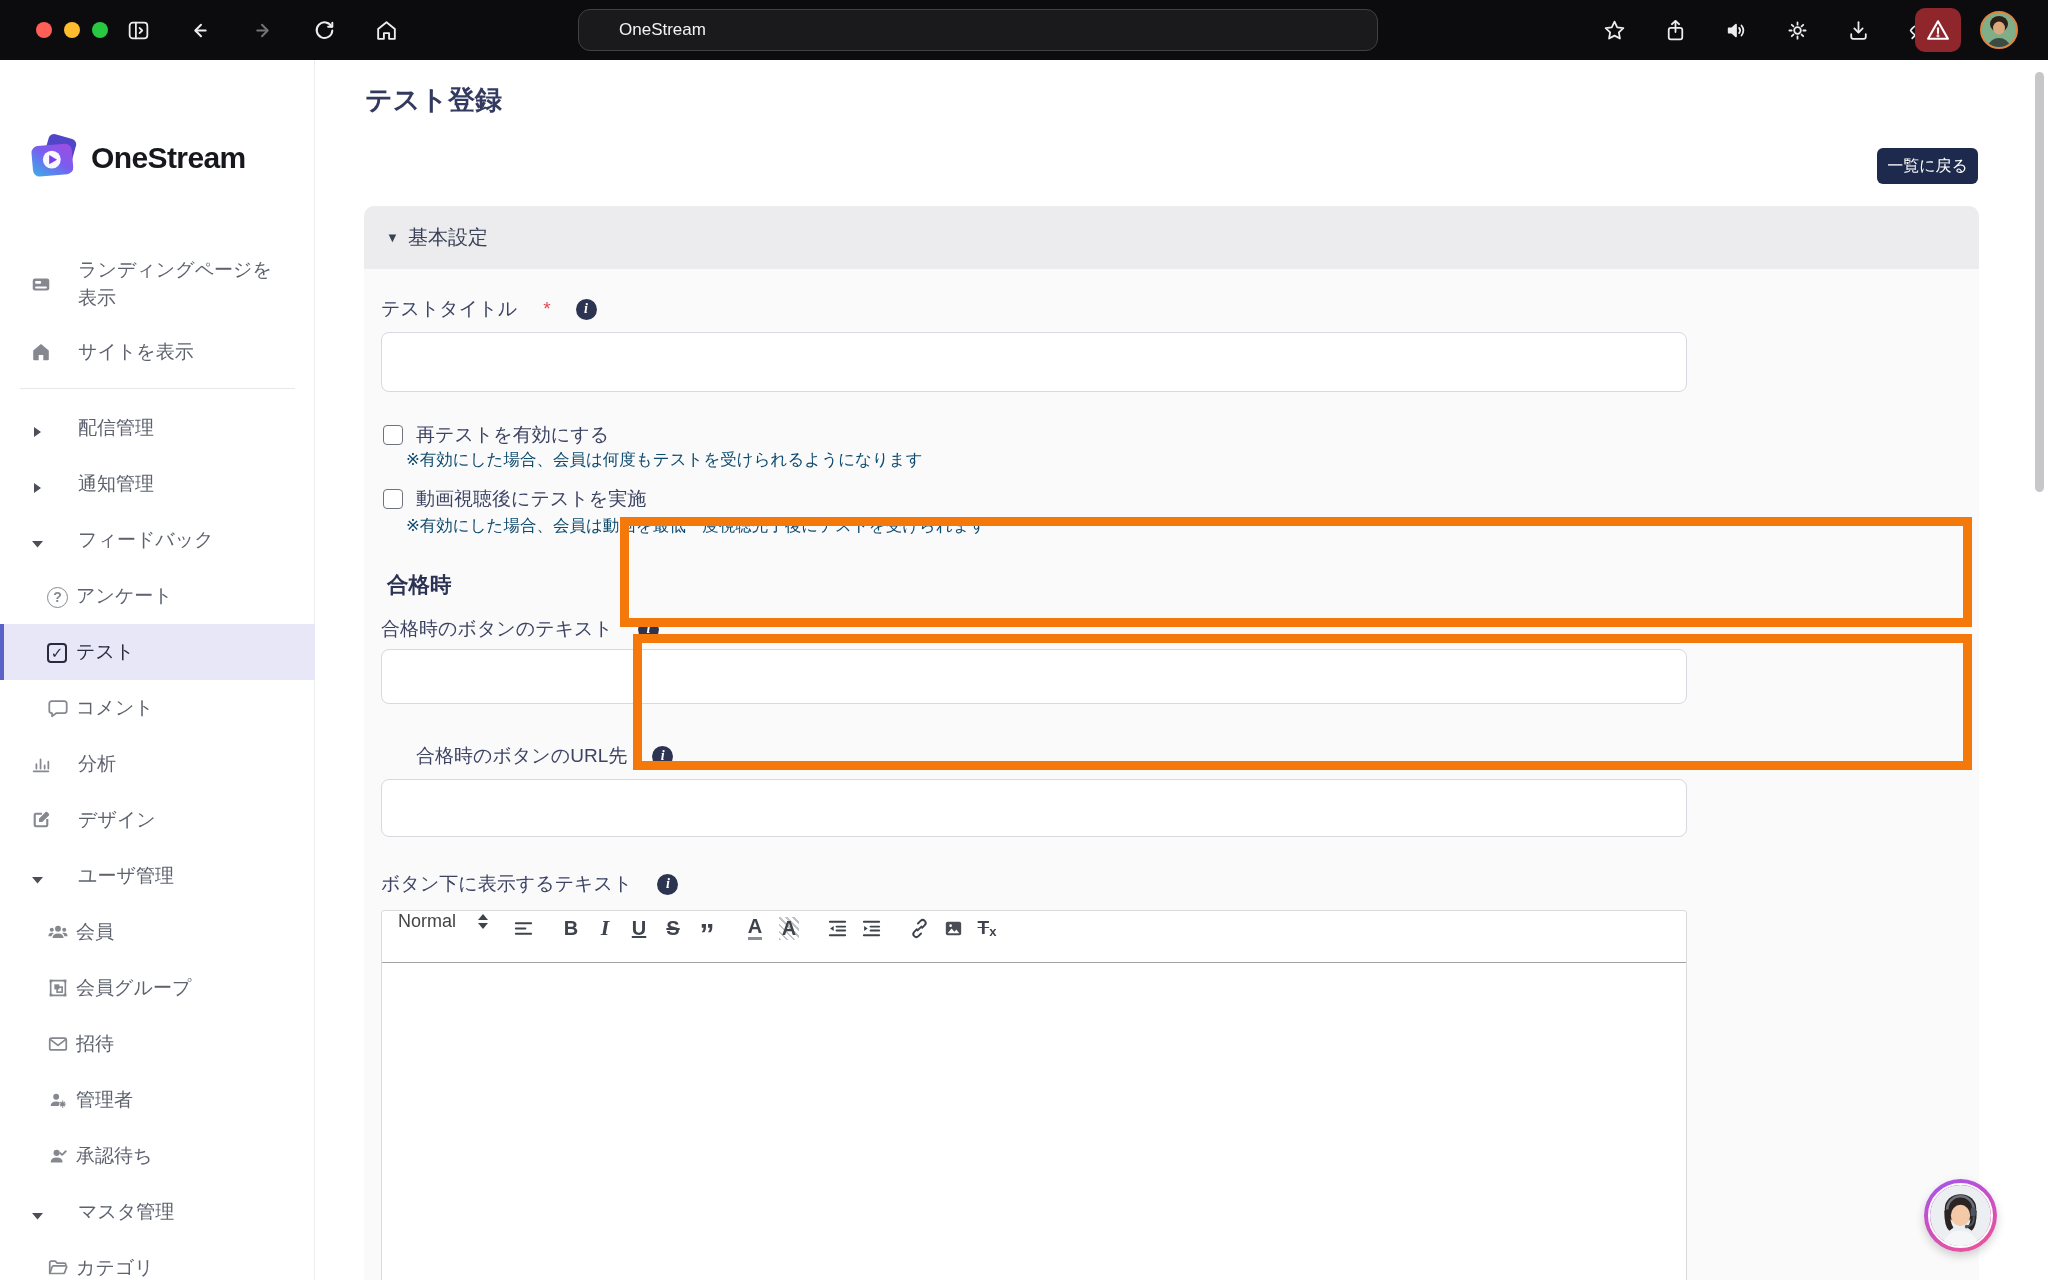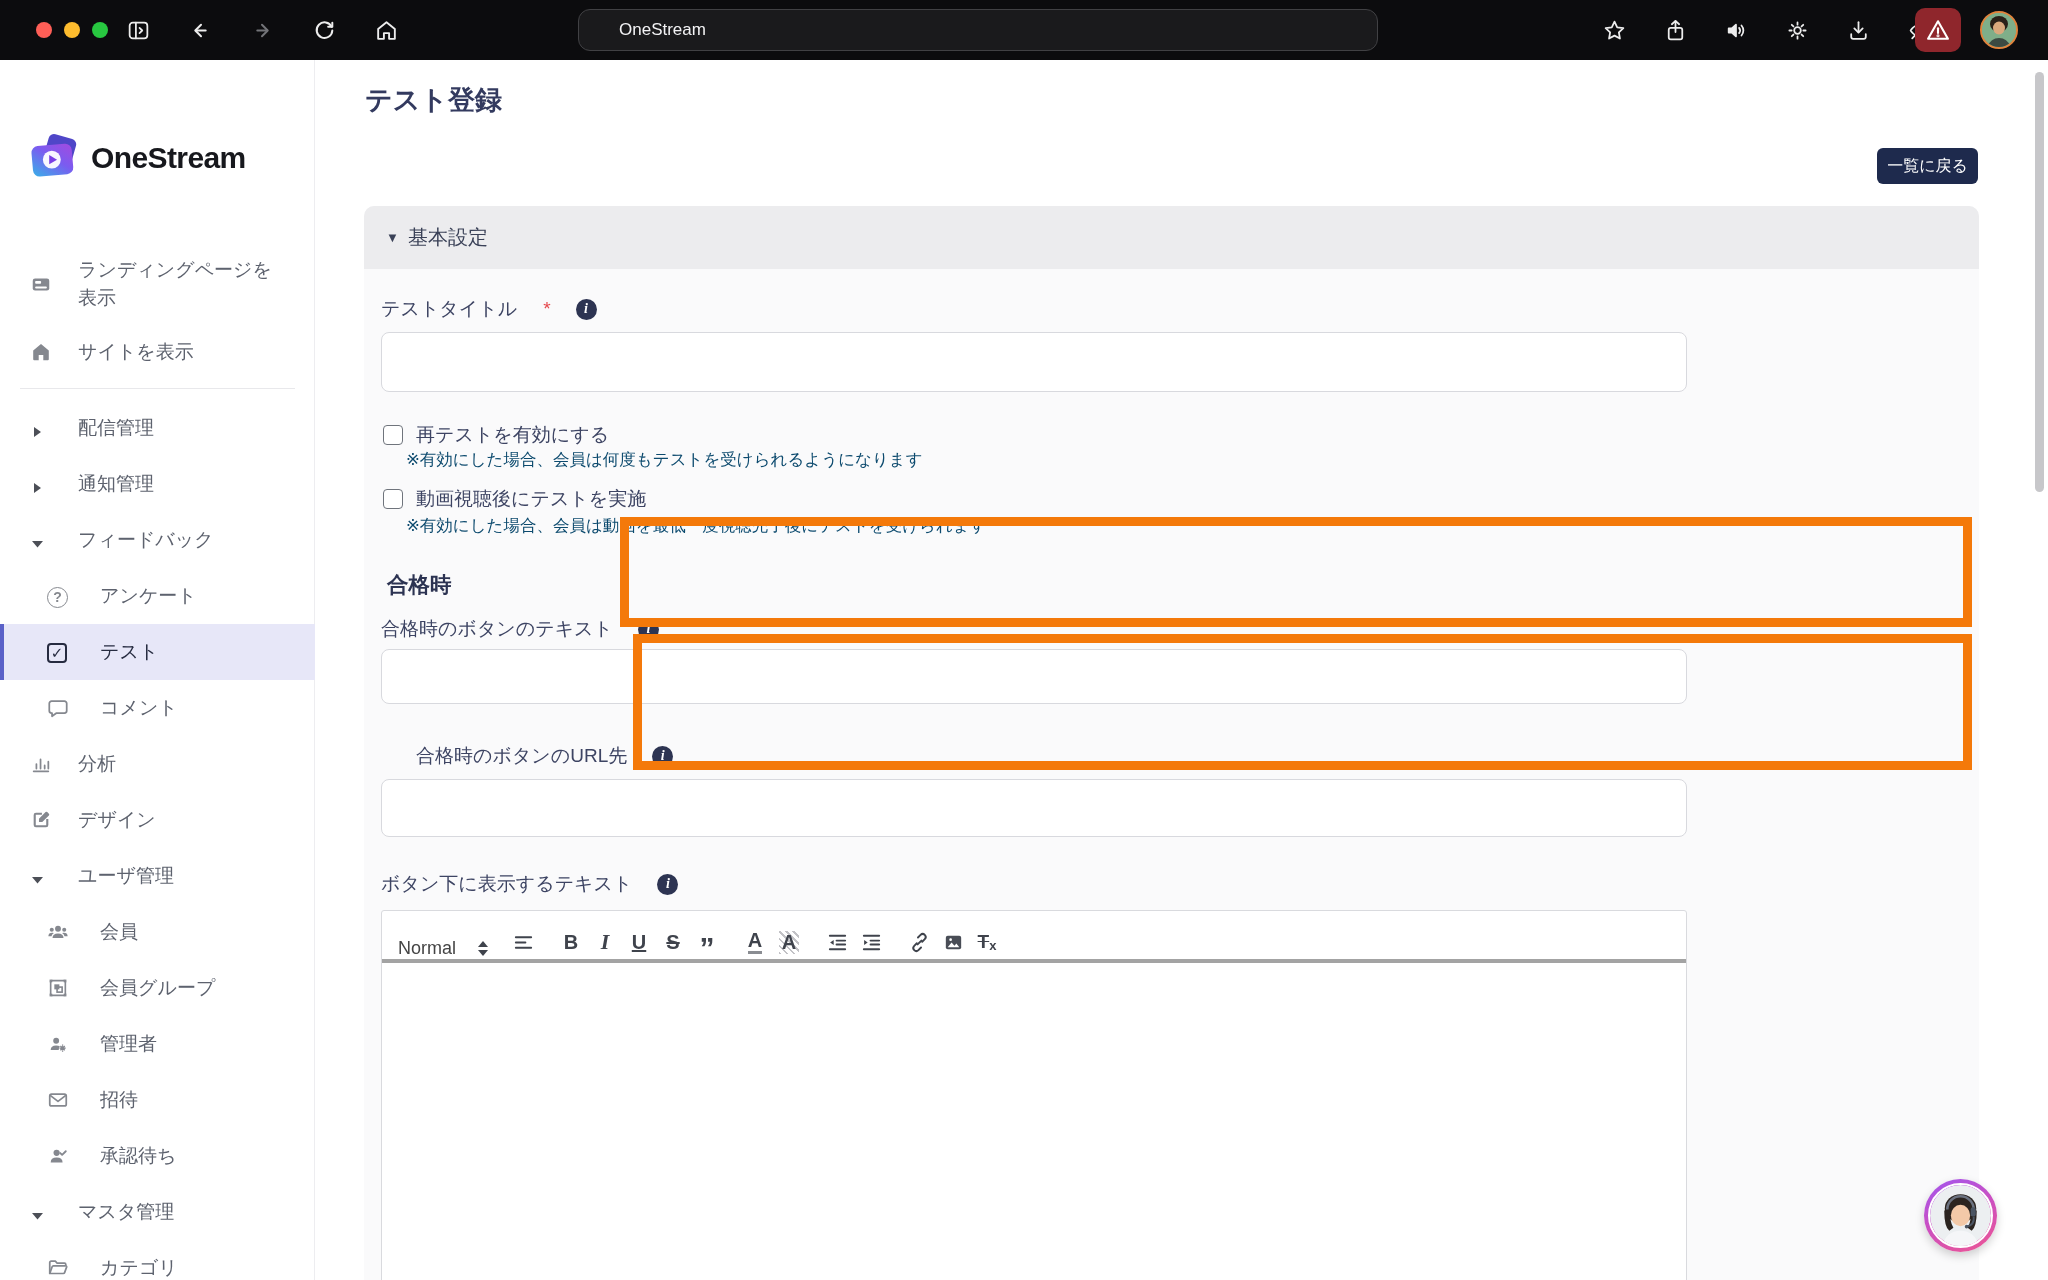--- a/index.html
+++ b/index.html
@@ -32,21 +32,21 @@
   .logo svg { width:48px; height:48px; }
   .logo-text { font-size:30px; font-weight:700; color:#17181d; letter-spacing:-0.6px; }
   .nav { position:absolute; left:0; top:184px; width:315px; }
   .nav-row { position:relative; height:56px; cursor:pointer; color:#5d626e; font-size:19px; }
   .nav-row .ic { position:absolute; left:30px; top:50%; transform:translateY(-50%); width:22px; height:22px; }
   .nav-row.sub .ic { left:47px; }
   .nav-row .ic svg { width:22px; height:22px; }
   .nav-row .caret { position:absolute; left:31px; top:50%; transform:translateY(-50%); width:13px; height:13px; }
   .nav-row .caret svg { width:13px; height:13px; }
   .nav-row .lbl { position:absolute; left:78px; top:50%; transform:translateY(-50%); white-space:nowrap; }
-  .nav-row.sub .lbl { left:100px; }
+  .nav-row.sub .lbl { left:76px; }
   .nav-row.two-line { height:80px; }
   .nav-row.two-line .lbl { white-space:normal; width:195px; line-height:1.45; }
   .nav-row.active { background:#e7e7f8; color:#262b40; font-weight:500; }
   .nav-row.active::before { content:""; position:absolute; left:0; top:0; width:4px; height:100%; background:#5a61c8; }
   .nav-divider { height:1px; background:#e8e8eb; margin:8px 20px 11px 20px; }
   .cq { display:inline-flex; width:21px; height:21px; border:1.8px solid #86898f; border-radius:50%;
     align-items:center; justify-content:center; font-size:14px; font-weight:700; color:#86898f; }
   .ctest { display:inline-flex; width:20px; height:20px; border:2px solid #262b40; border-radius:4px;
     align-items:center; justify-content:center; font-size:15px; font-weight:700; color:#262b40; }
 
@@ -77,21 +77,21 @@
   .pass-heading { position:absolute; left:23px; top:301px; font-size:21.5px; font-weight:700; color:#2c3352; }
 
   
   .hl { position:absolute; border:9px solid #f4790a; z-index:60; pointer-events:none; }
   .hl1 { left:354px; top:603px; width:1352px; height:110px; }
   .hl2 { left:367px; top:720px; width:1339px; height:136px; }
 
   
   .editor { position:absolute; left:17px; top:641px; width:1306px; height:620px; background:#fff;
     border:1px solid #d9dade; border-radius:3px; }
-  .editor-toolbar { height:52px; border-bottom:4px solid #a3a3a3; display:flex; align-items:flex-end;
+  .editor-toolbar { height:52px; border-bottom:1px solid #a3a3a3; display:flex; align-items:flex-start;
     padding:0 16px; color:#3f434c; }
   .fmt { display:flex; align-items:center; gap:22px; font-size:18px; color:#444; cursor:pointer; margin-right:18px; }
   .fmt .arr { display:flex; flex-direction:column; gap:3px; }
   .fmt .arr i { width:0; height:0; border-left:5px solid transparent; border-right:5px solid transparent; }
   .fmt .arr i.up { border-bottom:6px solid #3f434c; }
   .fmt .arr i.dn { border-top:6px solid #3f434c; }
   .tb { width:34px; height:34px; display:flex; align-items:center; justify-content:center; cursor:pointer;
     font-size:20px; color:#3f434c; }
   .tb svg { width:23px; height:23px; }
   .tb.b { font-weight:800; }
@@ -322,34 +322,34 @@
               <rect x="8" y="8" width="5.5" height="5.5" fill="#85888f" stroke="none"></rect>
               <rect x="11" y="11" width="5.5" height="5.5" fill="none"></rect>
               <rect x="2.8" y="2.8" width="3" height="3" fill="#85888f" stroke="none"></rect>
               <rect x="18.2" y="2.8" width="3" height="3" fill="#85888f" stroke="none"></rect>
               <rect x="2.8" y="18.2" width="3" height="3" fill="#85888f" stroke="none"></rect>
               <rect x="18.2" y="18.2" width="3" height="3" fill="#85888f" stroke="none"></rect>
             </svg></span>
           <span class="lbl">会員グループ</span>
         </div>
         <div class="nav-row sub">
+          <span class="ic"><svg viewBox="0 0 24 24" fill="none" stroke="#85888f" stroke-width="1.9" stroke-linejoin="round">
+              <rect x="3" y="5.5" width="18" height="13" rx="2"></rect>
+              <path d="M3.5 7 12 13.5 20.5 7"></path>
+            </svg></span>
+          <span class="lbl">招待</span>
+        </div>
+        <div class="nav-row sub">
           <span class="ic"><svg viewBox="0 0 24 24" fill="#85888f">
               <circle cx="10" cy="8.5" r="3.2"></circle>
               <path d="M4 18.5q0-5 6-5 2.5 0 4 .9-1.2 1.6-1.2 4.1Z"></path>
               <circle cx="17" cy="16.5" r="2.4"></circle>
               <path d="M17 12.6v1.4M17 19v1.4M13.6 16.5H15M19 16.5h1.4M14.6 14.1l1 1M18.4 17.9l1 1M19.4 14.1l-1 1M15.6 17.9l-1 1" stroke="#85888f" stroke-width="1.4"></path>
             </svg></span>
           <span class="lbl">管理者</span>
-        </div>
-        <div class="nav-row sub">
-          <span class="ic"><svg viewBox="0 0 24 24" fill="none" stroke="#85888f" stroke-width="1.9" stroke-linejoin="round">
-              <rect x="3" y="5.5" width="18" height="13" rx="2"></rect>
-              <path d="M3.5 7 12 13.5 20.5 7"></path>
-            </svg></span>
-          <span class="lbl">招待</span>
         </div>
         <div class="nav-row sub">
           <span class="ic"><svg viewBox="0 0 24 24" fill="#85888f">
               <circle cx="10.5" cy="8.5" r="3.4"></circle>
               <path d="M4 19q0-5.3 6.5-5.3T17 19Z"></path>
               <path d="M14.5 8.8l2 2 4-4" stroke="#85888f" stroke-width="2" fill="none" stroke-linecap="round" stroke-linejoin="round"></path>
             </svg></span>
           <span class="lbl">承認待ち</span>
         </div>
         <div class="nav-row">

